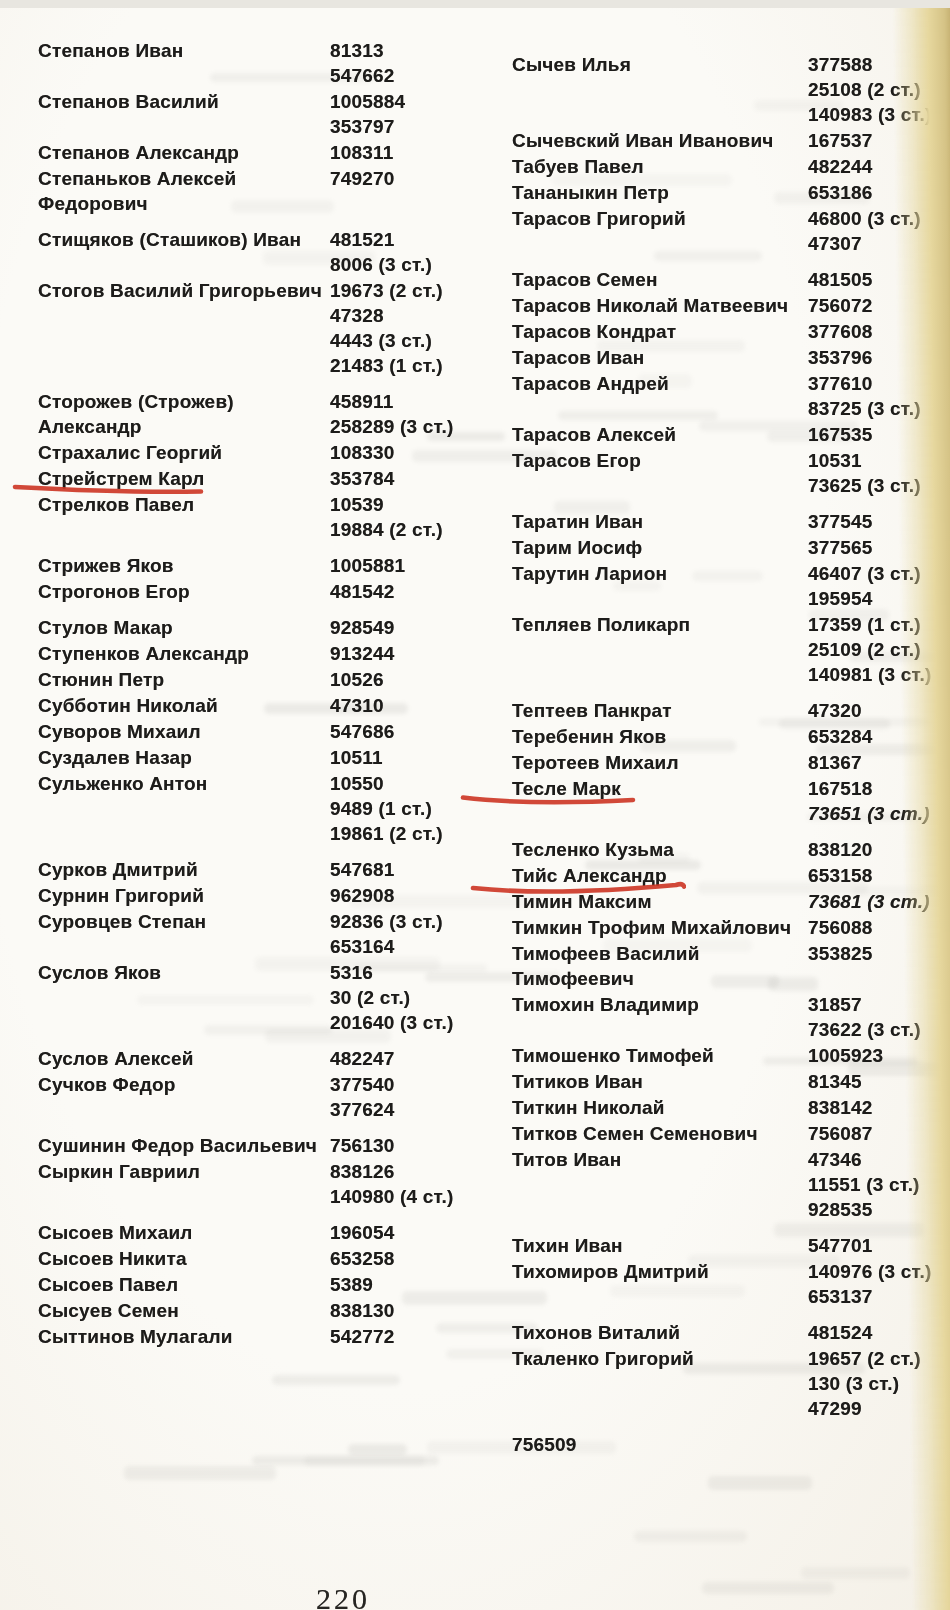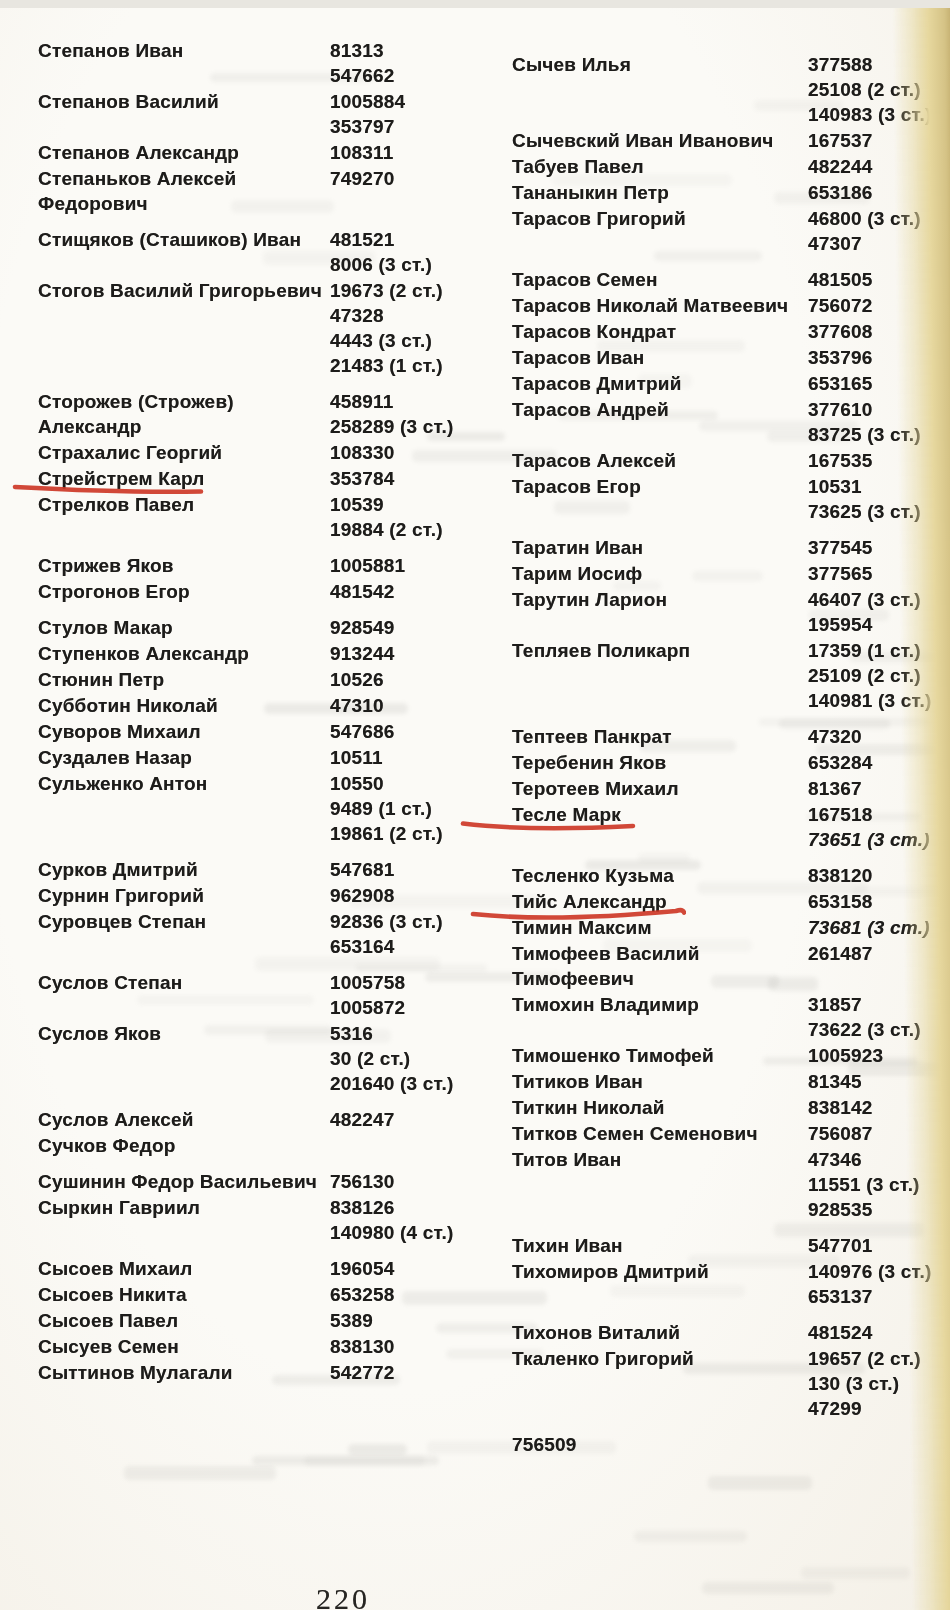--- a/index.html
+++ b/index.html
@@ -263,43 +263,40 @@
           <div class="num">962908</div>
         </div>
       </div>
       <div class="entry">
         <div class="name">Суровцев Степан</div>
         <div>
           <div class="num">92836 (3 ст.)</div>
           <div class="num">653164</div>
         </div>
       </div>
-      <div class="entry gap">
-        <div class="name">Суслов Степан</div>
-        <div>
-          <div class="num">1005758</div>
-          <div class="num">1005872</div>
-        </div>
-      </div>
       <div class="entry">
         <div class="name">Суслов Яков</div>
         <div>
           <div class="num">5316</div>
           <div class="num">30 (2 ст.)</div>
           <div class="num">201640 (3 ст.)</div>
         </div>
       </div>
       <div class="entry gap">
         <div class="name">Суслов Алексей</div>
         <div>
           <div class="num">482247</div>
         </div>
       </div>
       <div class="entry">
         <div class="name">Сучков Федор</div>
+        <div>
+          <div class="num">377540</div>
+          <div class="num">377624</div>
+        </div>
       </div>
       <div class="entry gap">
         <div class="name">Сушинин Федор Васильевич</div>
         <div>
           <div class="num">756130</div>
         </div>
       </div>
       <div class="entry">
         <div class="name">Сыркин Гавриил</div>
         <div>
@@ -390,26 +387,20 @@
           <div class="num">377608</div>
         </div>
       </div>
       <div class="entry">
         <div class="name">Тарасов Иван</div>
         <div>
           <div class="num">353796</div>
         </div>
       </div>
       <div class="entry">
-        <div class="name">Тарасов Дмитрий</div>
-        <div>
-          <div class="num">653165</div>
-        </div>
-      </div>
-      <div class="entry">
         <div class="name">Тарасов Андрей</div>
         <div>
           <div class="num">377610</div>
           <div class="num">83725 (3 ст.)</div>
         </div>
       </div>
       <div class="entry">
         <div class="name">Тарасов Алексей</div>
         <div>
           <div class="num">167535</div>
@@ -490,24 +481,30 @@
           <div class="num">653158</div>
         </div>
       </div>
       <div class="entry">
         <div class="name">Тимин Максим</div>
         <div>
           <div class="num italic">73681 (3 ст.)</div>
         </div>
       </div>
       <div class="entry">
+        <div class="name">Тимкин Трофим Михайлович</div>
+        <div>
+          <div class="num">756088</div>
+        </div>
+      </div>
+      <div class="entry">
         <div class="name">Тимофеев Василий
 Тимофеевич</div>
         <div>
-          <div class="num">261487</div>
+          <div class="num">353825</div>
         </div>
       </div>
       <div class="entry">
         <div class="name">Тимохин Владимир</div>
         <div>
           <div class="num">31857</div>
           <div class="num">73622 (3 ст.)</div>
         </div>
       </div>
       <div class="entry">

